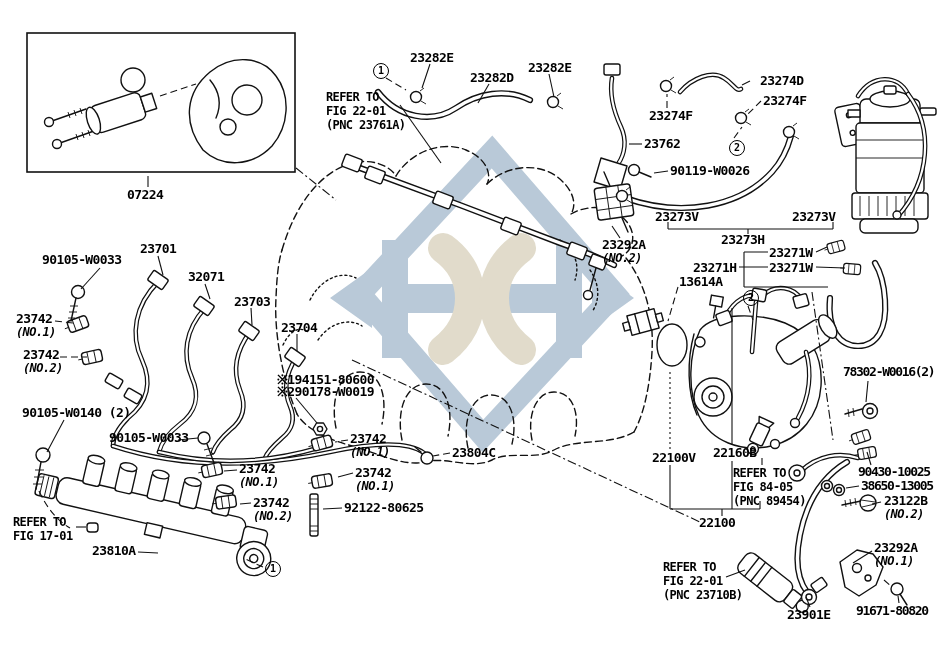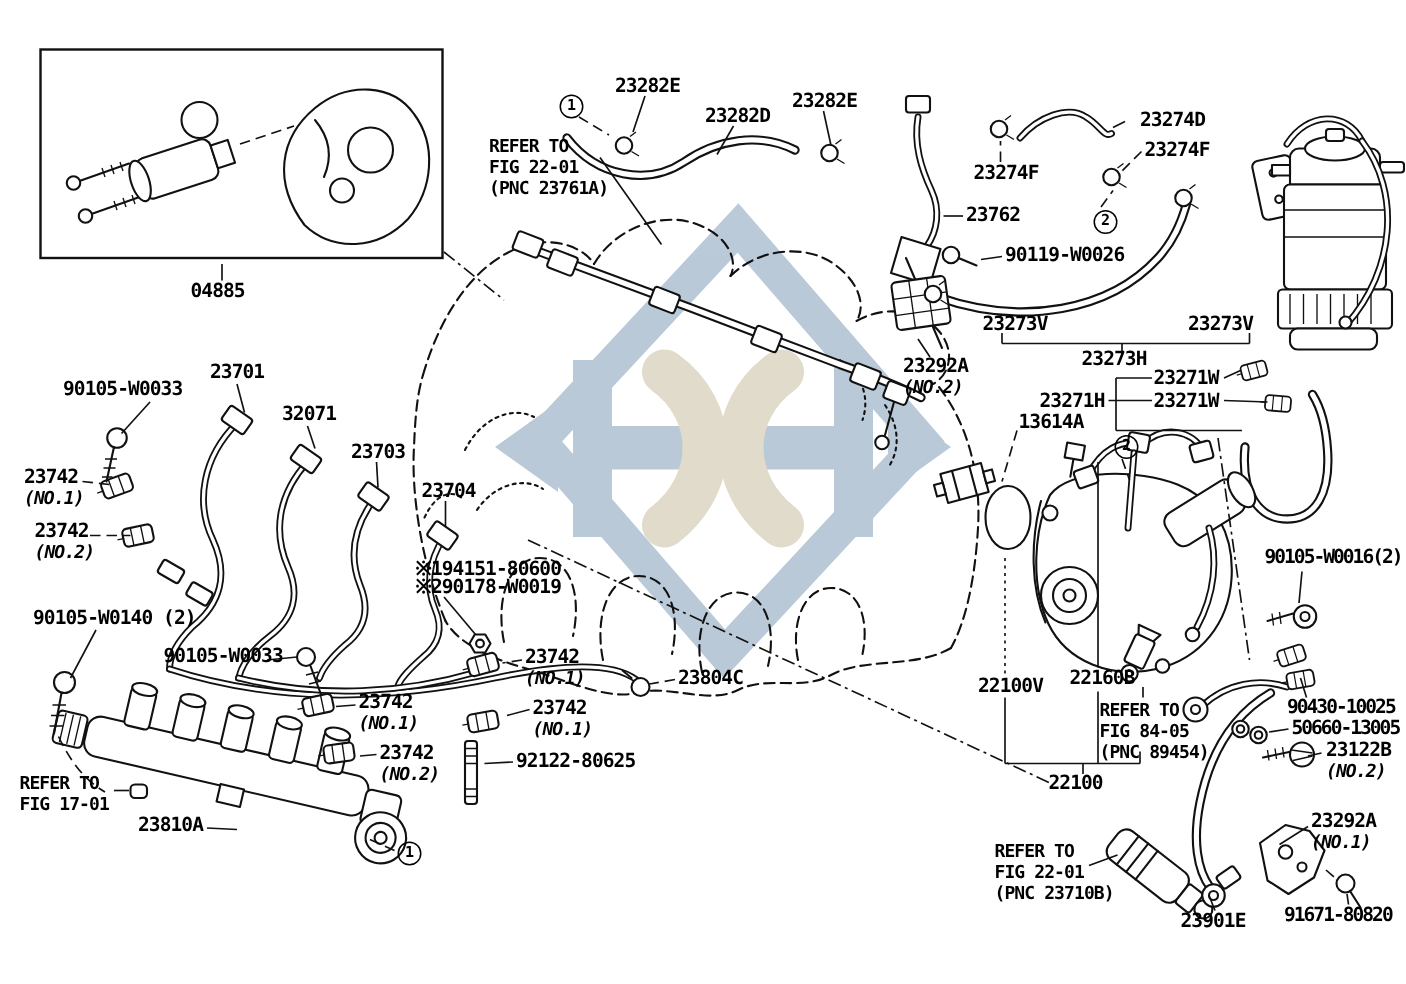--- a/index.html
+++ b/index.html
@@ -360,21 +360,21 @@
     <path d="M810,607 L806,597"></path>
     <path d="M726,577 L745,570"></path>
     <path class="dd" d="M352,360 L700,522"></path>
     <path class="dd" d="M812,292 L833,440"></path>
     <path class="dd" d="M296,168 L336,200"></path>
     <path class="d1" d="M39,491 C48,510 58,521 70,528"></path>
   </g>
 </svg>
 
 <div class="lbl" style="left:127px;top:189px">
-      <span>04885</span>
+      <span>07224</span>
     </div>
 <div class="lbl circ" style="left:373px;top:63px"><span>1</span></div>
 <div class="lbl" style="left:410px;top:52px">
       <span>23282E</span>
     </div>
 <div class="lbl" style="left:470px;top:72px">
       <span>23282D</span>
     </div>
 <div class="lbl" style="left:528px;top:62px">
       <span>23282E</span>
@@ -499,27 +499,27 @@
     </div>
 <div class="lbl ref" style="left:733px;top:466px">
       <span>REFER TO</span>
       <span>FIG 84-05</span>
       <span>(PNC 89454)</span>
     </div>
 <div class="lbl" style="left:699px;top:517px">
       <span>22100</span>
     </div>
 <div class="lbl tight" style="left:843px;top:366px">
-      <span>90105-W0016(2)</span>
+      <span>78302-W0016(2)</span>
     </div>
 <div class="lbl tight" style="left:858px;top:466px">
       <span>90430-10025</span>
     </div>
 <div class="lbl tight" style="left:861px;top:480px">
-      <span>50660-13005</span>
+      <span>38650-13005</span>
     </div>
 <div class="lbl" style="left:884px;top:495px">
       <span>23122B</span>
       <span class="s">(NO.2)</span>
     </div>
 <div class="lbl" style="left:874px;top:542px">
       <span>23292A</span>
       <span class="s">(NO.1)</span>
     </div>
 <div class="lbl ref" style="left:663px;top:560px">

